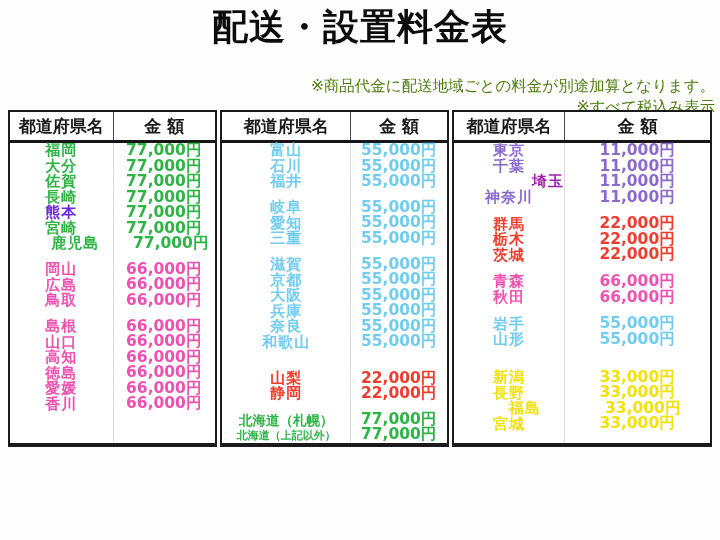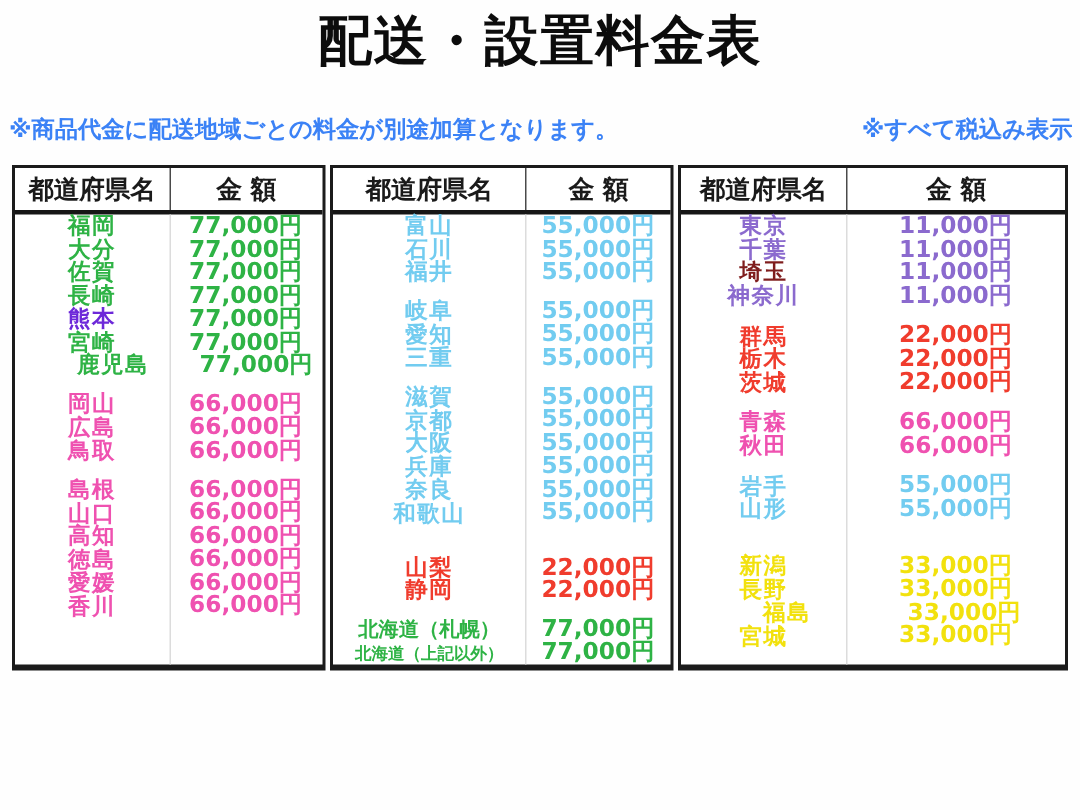--- a/index.html
+++ b/index.html
@@ -10,21 +10,21 @@
   .page { position:relative; width:720px; height:540px; background:#fefefe; }
 
   .title {
     margin:0; padding-top:3px; text-align:center;
     font-size:36px; font-weight:800; letter-spacing:1px; color:#0c0c0c;
   }
 
   .notes {
     display:flex; justify-content:space-between; align-items:flex-end;
     margin-top:24px; padding:0 5px 0 6px;
-    font-size:15.5px; font-weight:700; color:#3b82f6;
+    font-size:15.5px; font-weight:400; color:#4d7c0f;flex-direction:column;
   }
 
   .fee-table {
     position:absolute; left:8px; top:110px; width:704px;
     display:flex; gap:3px;
   }
   .block {
     box-sizing:border-box; background:#fff;
     border:2px solid #1b1b1b; border-bottom-width:4px;
   }
@@ -232,21 +232,21 @@
         <div class="divider"></div>
       <div class="row" style="grid-row: 1;">
             <span class="pref" style="color: rgb(139, 106, 206);">東京</span>
             <span class="fee" style="color: rgb(139, 106, 206);">11,000円</span>
           </div>
           <div class="row" style="grid-row: 2;">
             <span class="pref" style="color: rgb(139, 106, 206);">千葉</span>
             <span class="fee" style="color: rgb(139, 106, 206);">11,000円</span>
           </div>
           <div class="row" style="grid-row: 3;">
-            <span class="pref" style="color: #7f1d1d;">埼玉</span>
+            <span class="pref" style="color: #a21caf; text-align: right;">埼玉</span>
             <span class="fee" style="color: rgb(139, 106, 206);">11,000円</span>
           </div>
           <div class="row" style="grid-row: 4;">
             <span class="pref" style="color: rgb(139, 106, 206);">神奈川</span>
             <span class="fee" style="color: rgb(139, 106, 206);">11,000円</span>
           </div>
           <div class="row" style="grid-row: 6;">
             <span class="pref" style="color: rgb(240, 60, 45);">群馬</span>
             <span class="fee" style="color: rgb(240, 60, 45);">22,000円</span>
           </div>

